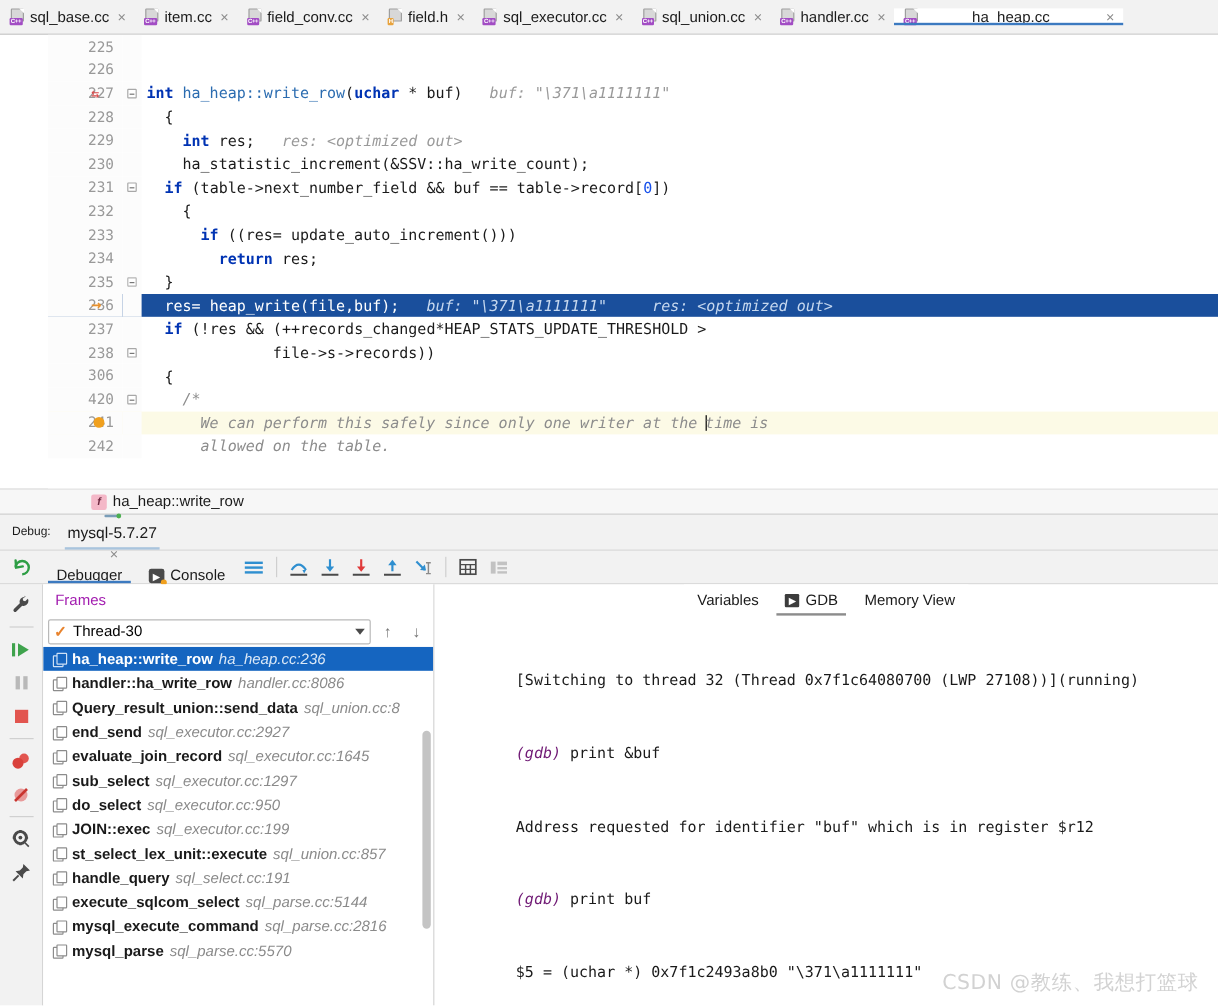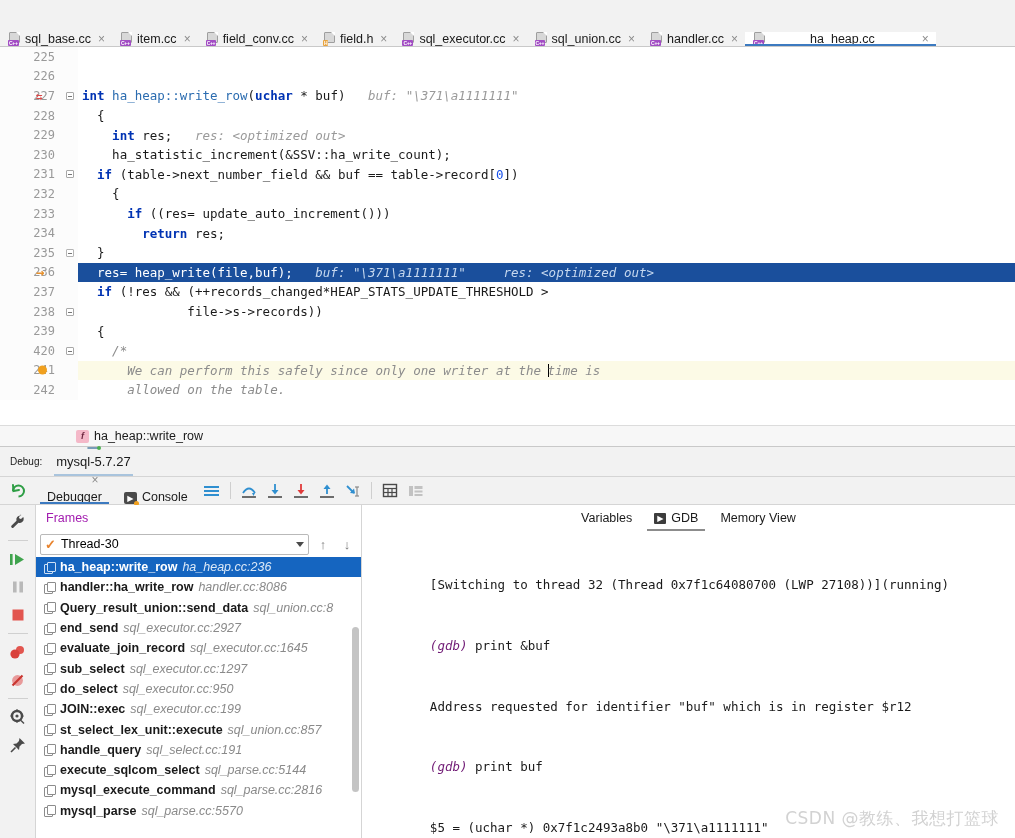--- a/index.html
+++ b/index.html
@@ -10,23 +10,23 @@
     background: #ffffff;
     font-family: "Liberation Sans", sans-serif;
     font-size: 12px;
     color: #000000;
     -webkit-font-smoothing: antialiased;
   }
   .app { position: relative; width: 1015px; height: 838px; display: flex; flex-direction: column; }
 
   
   .tabbar {
-    height: 47px; min-height: 29px;
+    height: 29px; min-height: 29px;
     background: #f2f2f2;
-    display: flex; align-items: flex-end;
+    display: flex; align-items: center;
     border-bottom: 1px solid #c9c9c9;
     position: relative;
   }
   .tab {
     display: flex; align-items: center; gap: 4px;
     padding: 0 7px 0 8px;
     font-size: 12.5px; color: #1a1a1a;
     cursor: default; position: relative;
     white-space: nowrap;
   }
@@ -59,20 +59,21 @@
   .tabclose {
     font-size: 12px; color: #8c8c8c; margin-left: 3px; line-height: 1;
     cursor: pointer;
   }
 
   
   .editor {
     flex: none; height: 378px;
     background: #ffffff; position: relative; overflow: hidden;
     font-family: "DejaVu Sans Mono", monospace;
+    margin-left: 40px;
   }
   .crow {
     display: flex; align-items: center;
     height: 19.6px; font-size: 12.5px;
     position: relative;
   }
   .crow.hl { background: #1a4f9c; }
   .crow.cmthl { background: #fcfae6; }
   .gutter {
     width: 62px; min-width: 62px; height: 100%;
@@ -466,21 +467,21 @@
 
     <div class="crow">
       <div class="gutter">238</div>
       <div class="fold">
           <span class="fbox"></span>
         </div>
       <div class="ctext"><span class="pl">              </span><span class="pl">file-&gt;s-&gt;records))</span></div>
     </div>
 
     <div class="crow">
-      <div class="gutter">239</div>
+      <div class="gutter">306</div>
       <div class="fold"></div>
       <div class="ctext"><span class="pl">  </span><span class="pl">{</span></div>
     </div>
 
     <div class="crow">
       <div class="gutter">420</div>
       <div class="fold">
           <span class="fbox"></span>
         </div>
       <div class="ctext"><span class="pl">    </span><span class="cmt">/*</span></div>

